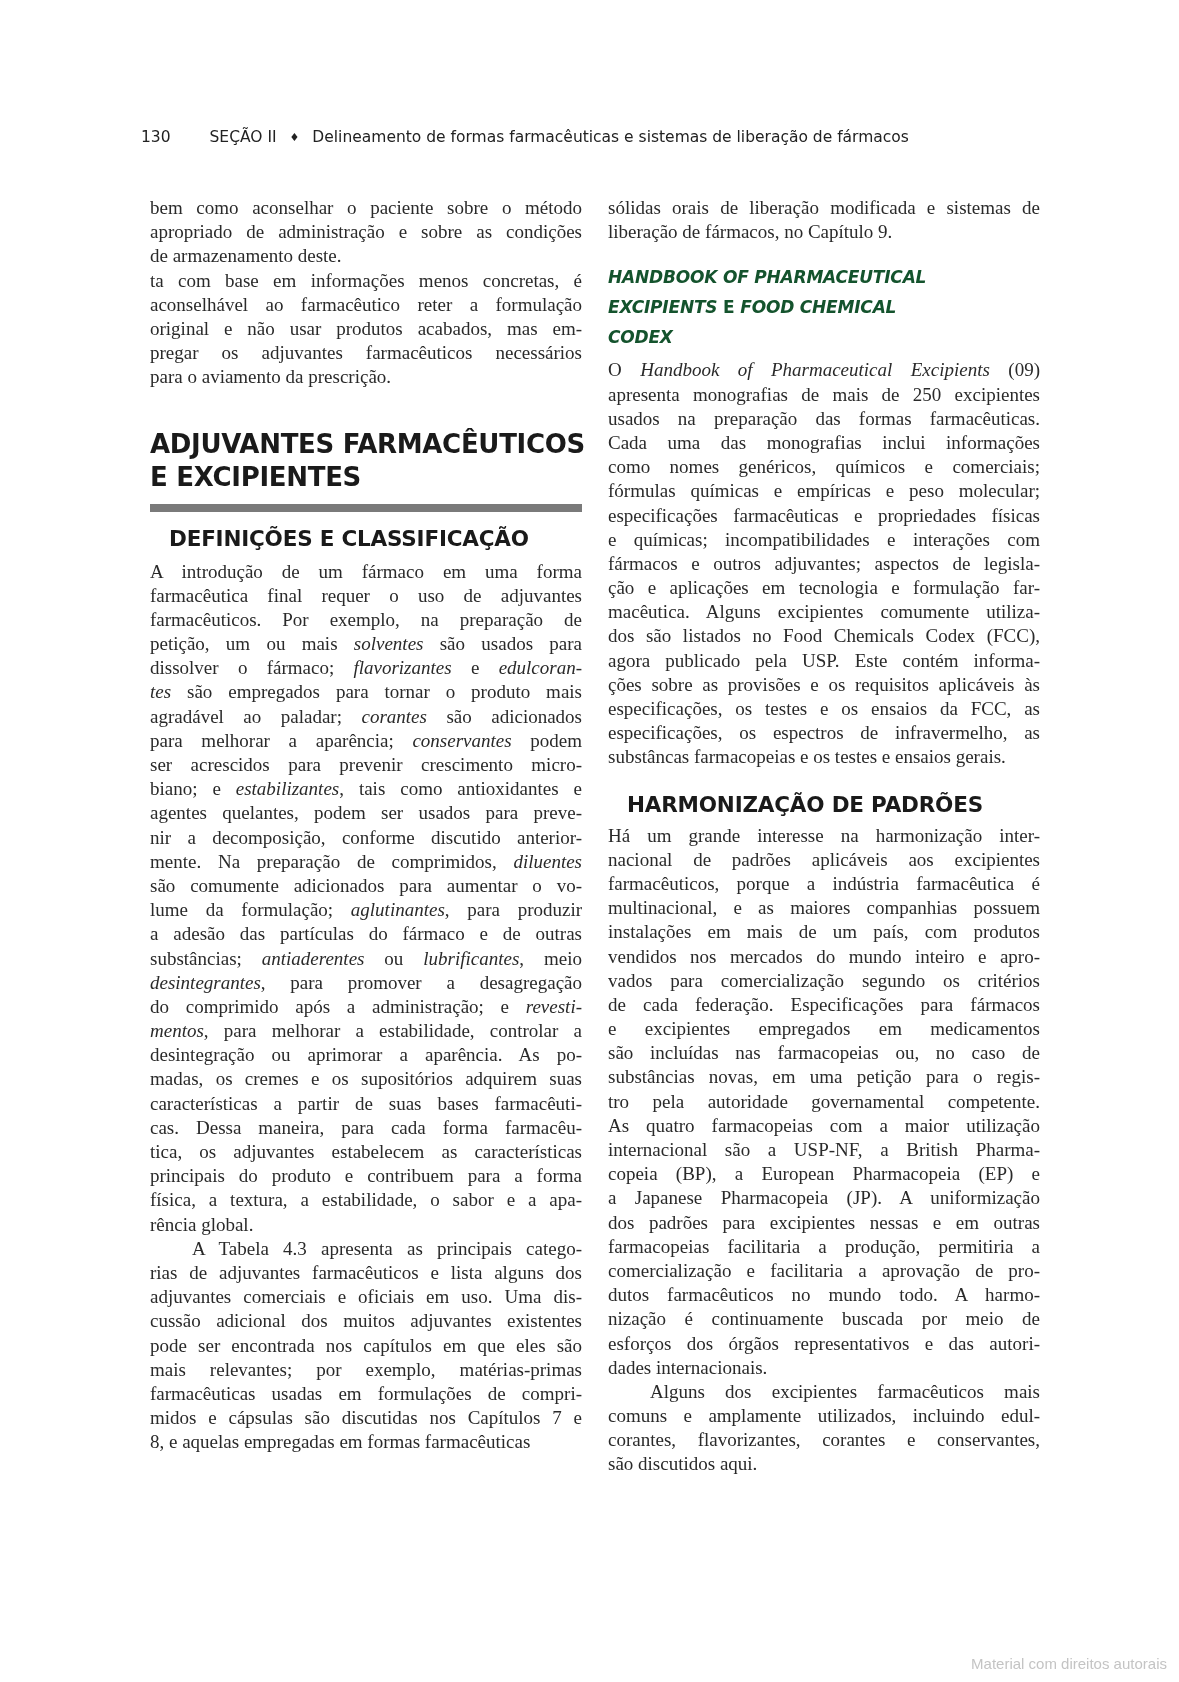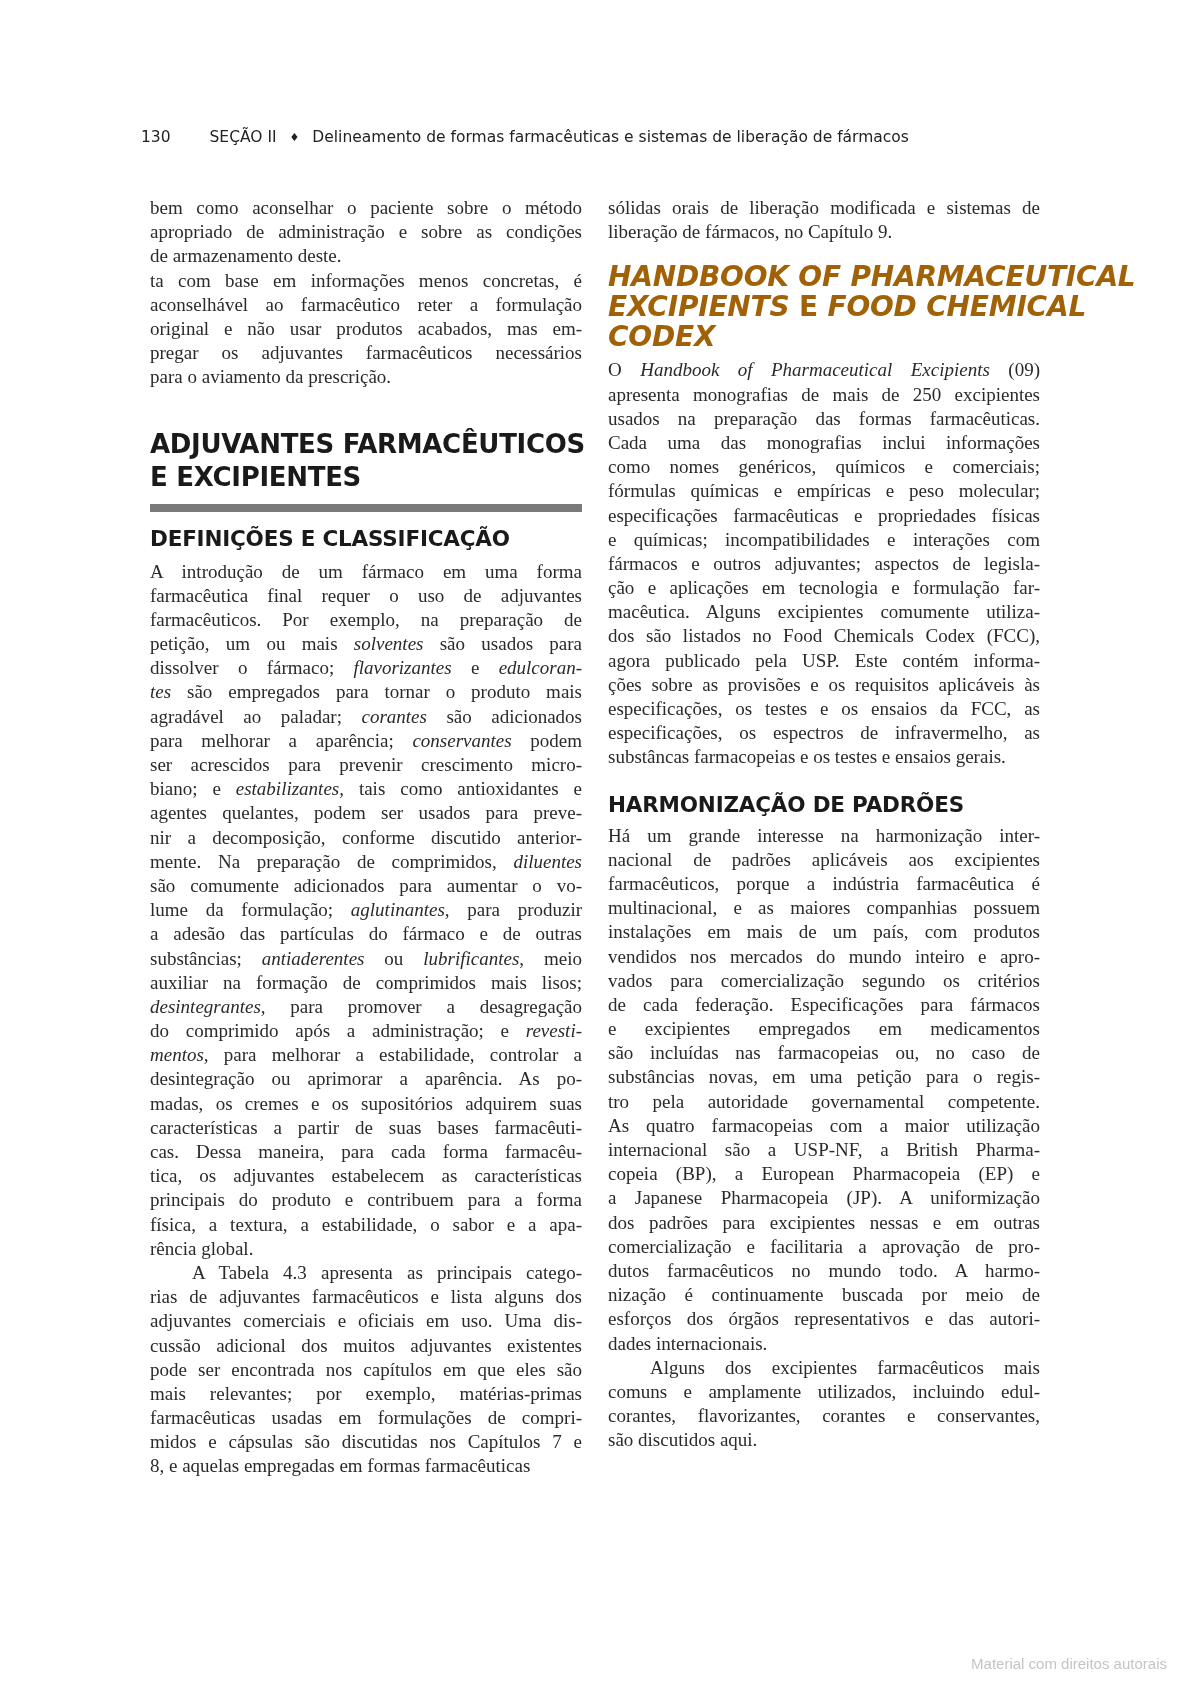--- a/index.html
+++ b/index.html
@@ -10,22 +10,22 @@
   .header .dia { font-size: 11px; margin-right: 8px; vertical-align: 1px; }
   .col { position: absolute; top: 196px; width: 432px; font-family: "Liberation Serif", "DejaVu Serif", serif; font-size: 19px; color: #2a2a2a; }
   .col.left { left: 150px; }
   .col.right { left: 608px; width: 432px; }
   .ln { display: block; height: 24.2px; line-height: 24.2px; white-space: nowrap; text-align: justify; text-align-last: justify; }
   .ln.last { text-align-last: left; }
   .ln.ind { text-indent: 42px; }
   .gap { display: block; }
   .h1 { font-family: "DejaVu Sans", sans-serif; font-weight: bold; font-size: 26px; color: #1a1a1a; line-height: 33px; letter-spacing: -0.3px; white-space: nowrap; }
   .rule { height: 8px; background: #7a7a7a; margin-top: 10px; margin-bottom: 12px; width: 432px; }
-  .h2 { font-family: "DejaVu Sans", sans-serif; font-weight: bold; font-size: 21.5px; color: #1a1a1a; line-height: 30px; white-space: nowrap; letter-spacing: -0.2px; }
-  .h2i { font-family: "DejaVu Sans", sans-serif; font-weight: bold; font-size: 28px; color: #a16207; line-height: 30px; white-space: nowrap; letter-spacing: -0.2px; }
+  .h2 { font-family: "DejaVu Sans", sans-serif; font-weight: bold; font-size: 21.5px; color: #1a1a1a; line-height: 30px; white-space: nowrap; letter-spacing: -0.2px; margin-left: 19px; }
+  .h2i { font-family: "DejaVu Sans", sans-serif; font-weight: bold; font-size: 17px; color: #14532d; line-height: 30px; white-space: nowrap; letter-spacing: -0.2px; }
   .h2i i { font-style: italic; }
   .footer { position: absolute; right: 12px; bottom: 10px; font-family: "Liberation Sans", sans-serif; font-size: 15px; color: #c4c4c4; }
   i { font-style: italic; }
 </style>
 </head>
 <body>
 
 <div class="header">
   <span class="pg">130</span>
   <span class="sec">SEÇÃO II</span>
@@ -65,21 +65,20 @@
       <span class="ln"><span>para melhorar a aparência; </span><i>conservantes</i><span> podem</span></span>
       <span class="ln"><span>ser acrescidos para prevenir crescimento micro-</span></span>
       <span class="ln"><span>biano; e </span><i>estabilizantes</i><span>, tais como antioxidantes e</span></span>
       <span class="ln"><span>agentes quelantes, podem ser usados para preve-</span></span>
       <span class="ln"><span>nir a decomposição, conforme discutido anterior-</span></span>
       <span class="ln"><span>mente. Na preparação de comprimidos, </span><i>diluentes</i></span>
       <span class="ln"><span>são comumente adicionados para aumentar o vo-</span></span>
       <span class="ln"><span>lume da formulação; </span><i>aglutinantes</i><span>, para produzir</span></span>
       <span class="ln"><span>a adesão das partículas do fármaco e de outras</span></span>
       <span class="ln"><span>substâncias; </span><i>antiaderentes</i><span> ou </span><i>lubrificantes</i><span>, meio</span></span>
-      <span class="ln"><span>auxiliar na formação de comprimidos mais lisos;</span></span>
       <span class="ln"><i>desintegrantes</i><span>, para promover a desagregação</span></span>
       <span class="ln"><span>do comprimido após a administração; e </span><i>revesti-</i></span>
       <span class="ln"><i>mentos</i><span>, para melhorar a estabilidade, controlar a</span></span>
       <span class="ln"><span>desintegração ou aprimorar a aparência. As po-</span></span>
       <span class="ln"><span>madas, os cremes e os supositórios adquirem suas</span></span>
       <span class="ln"><span>características a partir de suas bases farmacêuti-</span></span>
       <span class="ln"><span>cas. Dessa maneira, para cada forma farmacêu-</span></span>
       <span class="ln"><span>tica, os adjuvantes estabelecem as características</span></span>
       <span class="ln"><span>principais do produto e contribuem para a forma</span></span>
       <span class="ln"><span>física, a textura, a estabilidade, o sabor e a apa-</span></span>
@@ -143,20 +142,21 @@
       <span class="ln">de cada federação. Especificações para fármacos</span>
       <span class="ln">e excipientes empregados em medicamentos</span>
       <span class="ln">são incluídas nas farmacopeias ou, no caso de</span>
       <span class="ln">substâncias novas, em uma petição para o regis-</span>
       <span class="ln">tro pela autoridade governamental competente.</span>
       <span class="ln">As quatro farmacopeias com a maior utilização</span>
       <span class="ln">internacional são a USP-NF, a British Pharma-</span>
       <span class="ln">copeia (BP), a European Pharmacopeia (EP) e</span>
       <span class="ln">a Japanese Pharmacopeia (JP). A uniformização</span>
       <span class="ln">dos padrões para excipientes nessas e em outras</span>
+      <span class="ln">farmacopeias facilitaria a produção, permitiria a</span>
       <span class="ln">comercialização e facilitaria a aprovação de pro-</span>
       <span class="ln">dutos farmacêuticos no mundo todo. A harmo-</span>
       <span class="ln">nização é continuamente buscada por meio de</span>
       <span class="ln">esforços dos órgãos representativos e das autori-</span>
       <span class="ln last">dades internacionais.</span>
     </div>
   <div id="final">
       <span class="ln ind">Alguns dos excipientes farmacêuticos mais</span>
       <span class="ln">comuns e amplamente utilizados, incluindo edul-</span>
       <span class="ln">corantes, flavorizantes, corantes e conservantes,</span>

